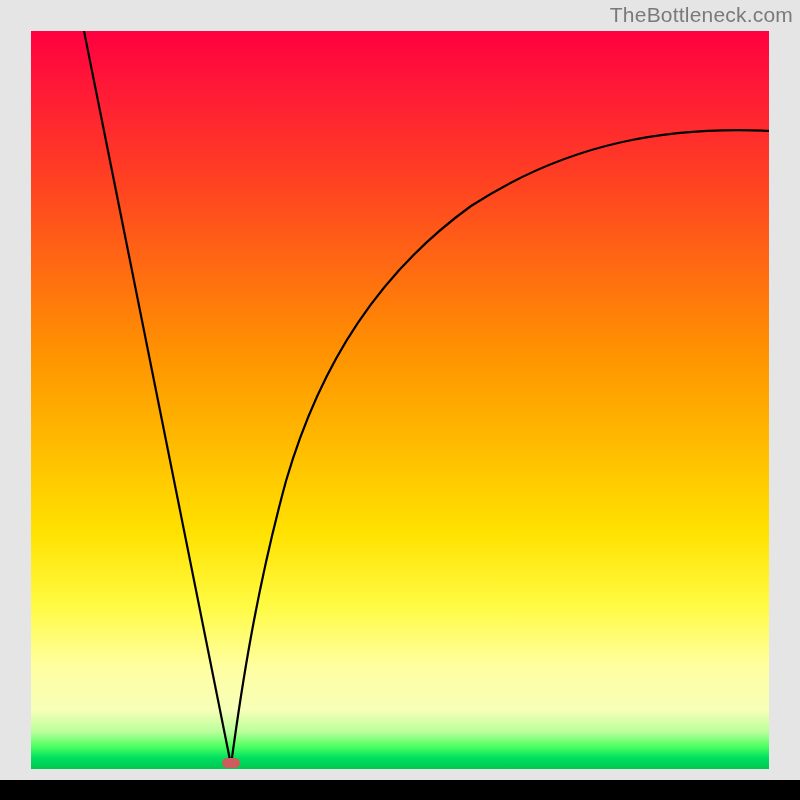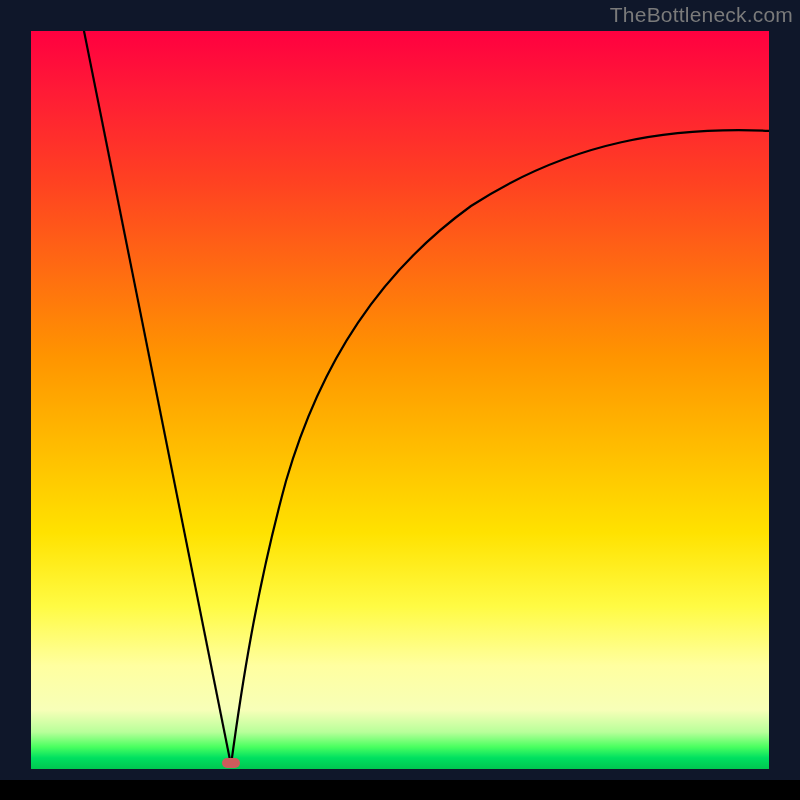--- a/index.html
+++ b/index.html
@@ -10,21 +10,21 @@
     background: #000;
     overflow: hidden;
     font-family: Arial, Helvetica, sans-serif;
   }
   .frame {
     position: absolute;
     left: 0;
     top: 0;
     width: 800px;
     height: 780px;
-    background: #0f172a;
+    background: #e5e5e5;
     text-decoration: underline;
   }
   .plot {
     position: absolute;
     left: 31px;
     top: 31px;
     width: 738px;
     height: 738px;
     
     background: linear-gradient(

